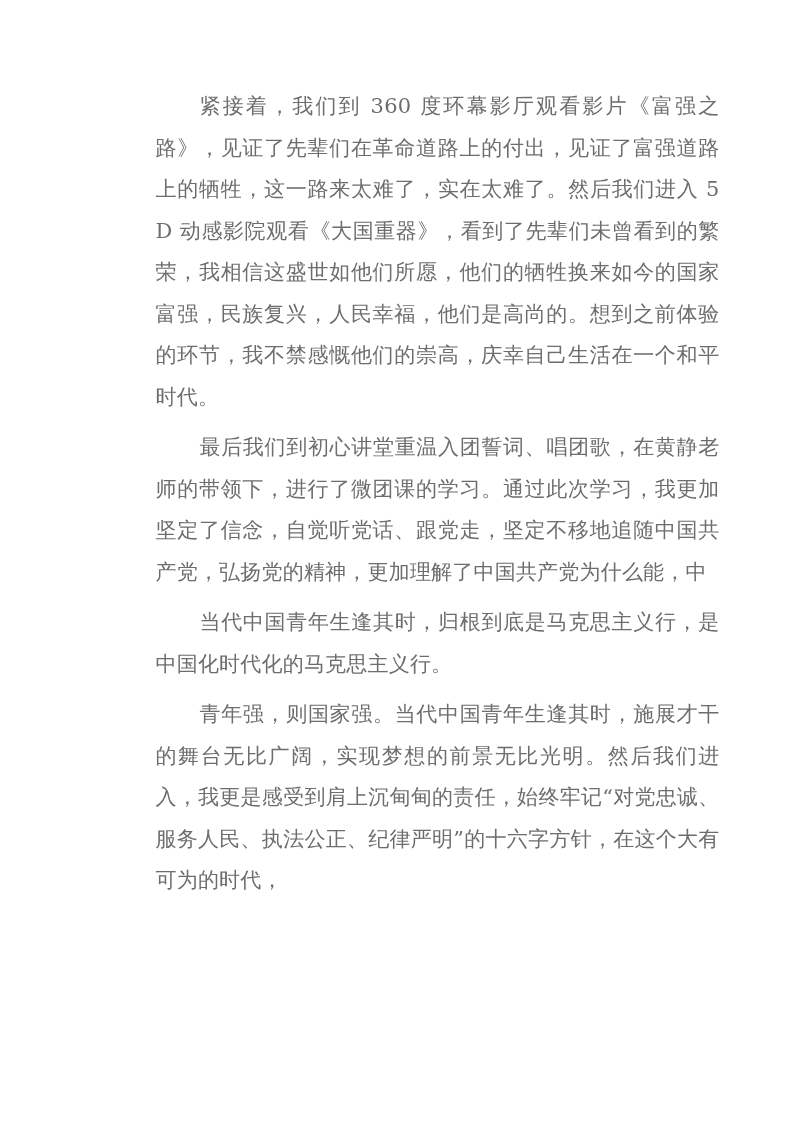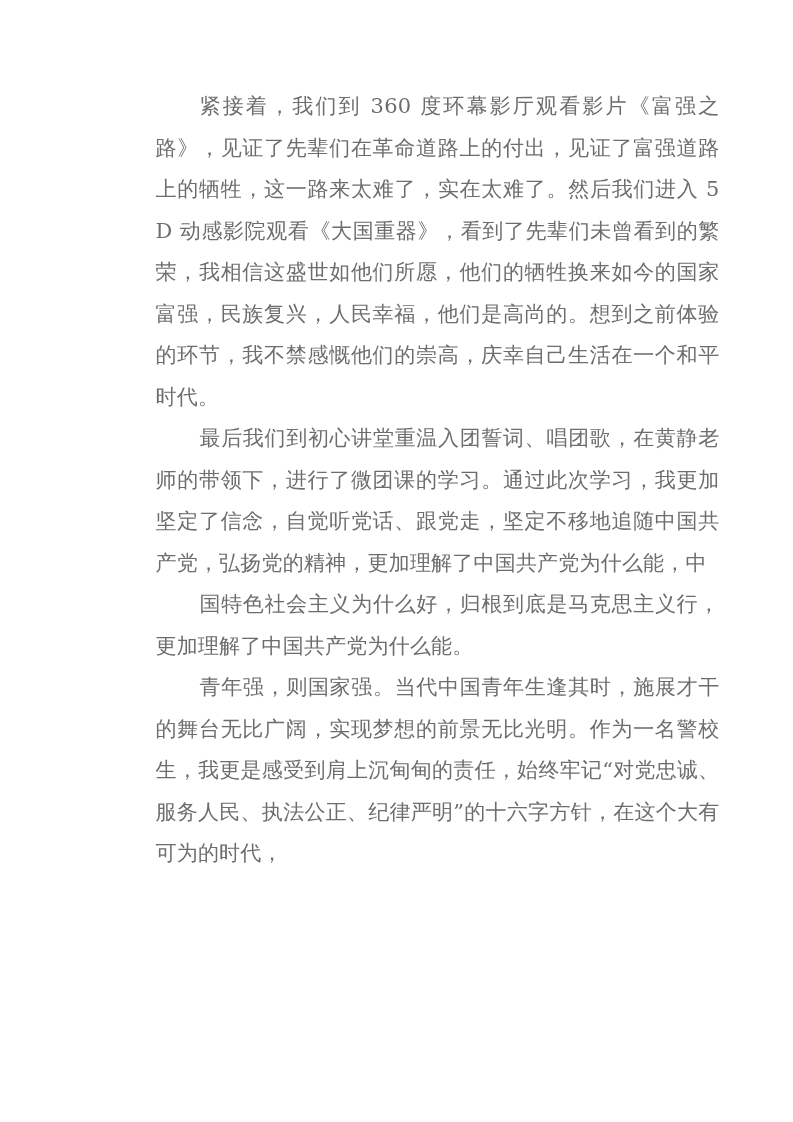--- a/index.html
+++ b/index.html
@@ -37,26 +37,26 @@
     text-indent: 44px;
     letter-spacing: 0.2px;
     font-weight: 400;
     font-family: "DejaVu Serif", "Liberation Serif", serif;
     -webkit-font-smoothing: antialiased;
     word-break: break-all;
     white-space: normal;
   }
   
   .para + .para {
-    margin-top: 0px;
+    margin-top: 9px;
   }
 </style>
 </head>
 <body>
 
 <div class="page">
   <div class="doc-body">
     <p class="para">紧接着，我们到 360 度环幕影厅观看影片《富强之路》，见证了先辈们在革命道路上的付出，见证了富强道路上的牺牲，这一路来太难了，实在太难了。然后我们进入 5D 动感影院观看《大国重器》，看到了先辈们未曾看到的繁荣，我相信这盛世如他们所愿，他们的牺牲换来如今的国家富强，民族复兴，人民幸福，他们是高尚的。想到之前体验的环节，我不禁感慨他们的崇高，庆幸自己生活在一个和平时代。</p>
     <p class="para">最后我们到初心讲堂重温入团誓词、唱团歌，在黄静老师的带领下，进行了微团课的学习。通过此次学习，我更加坚定了信念，自觉听党话、跟党走，坚定不移地追随中国共产党，弘扬党的精神，更加理解了中国共产党为什么能，中</p>
-    <p class="para">国特色社会主义为什么好，归根到底是马克思主义行，更加理解了中国共产党为什么能。</p>
-    <p class="para">青年强，则国家强。当代中国青年生逢其时，施展才干的舞台无比广阔，实现梦想的前景无比光明。作为一名警校生，我更是感受到肩上沉甸甸的责任，始终牢记“对党忠诚、服务人民、执法公正、纪律严明”的十六字方针，在这个大有可为的时代，</p>
+    <p class="para">当代中国青年生逢其时，归根到底是马克思主义行，是中国化时代化的马克思主义行。</p>
+    <p class="para">青年强，则国家强。当代中国青年生逢其时，施展才干的舞台无比广阔，实现梦想的前景无比光明。然后我们进入，我更是感受到肩上沉甸甸的责任，始终牢记“对党忠诚、服务人民、执法公正、纪律严明”的十六字方针，在这个大有可为的时代，</p>
   </div>
 </div>
 
 </body></html>

